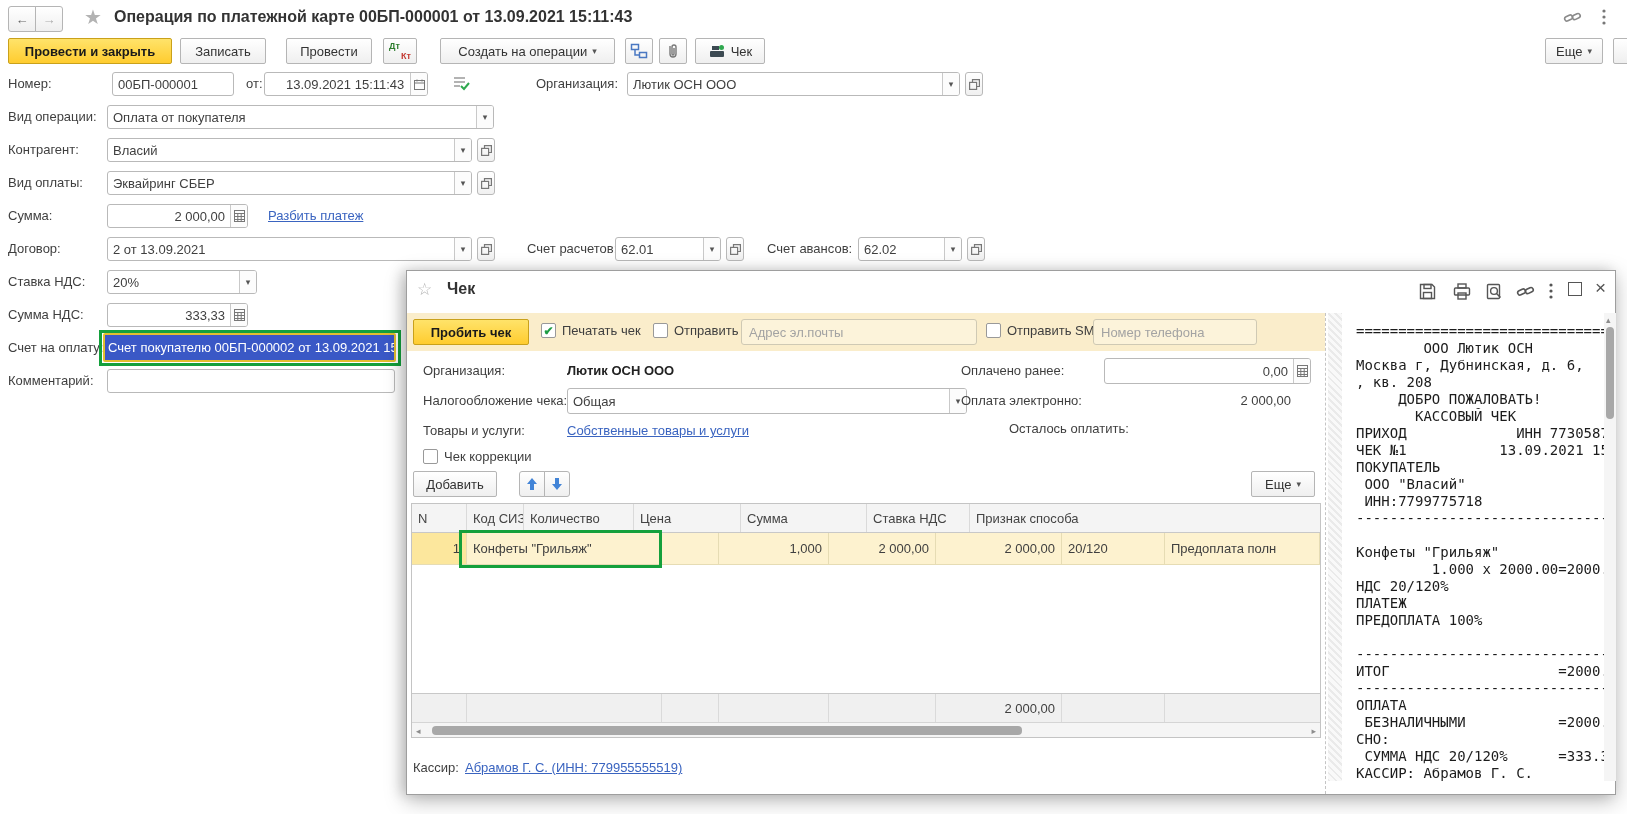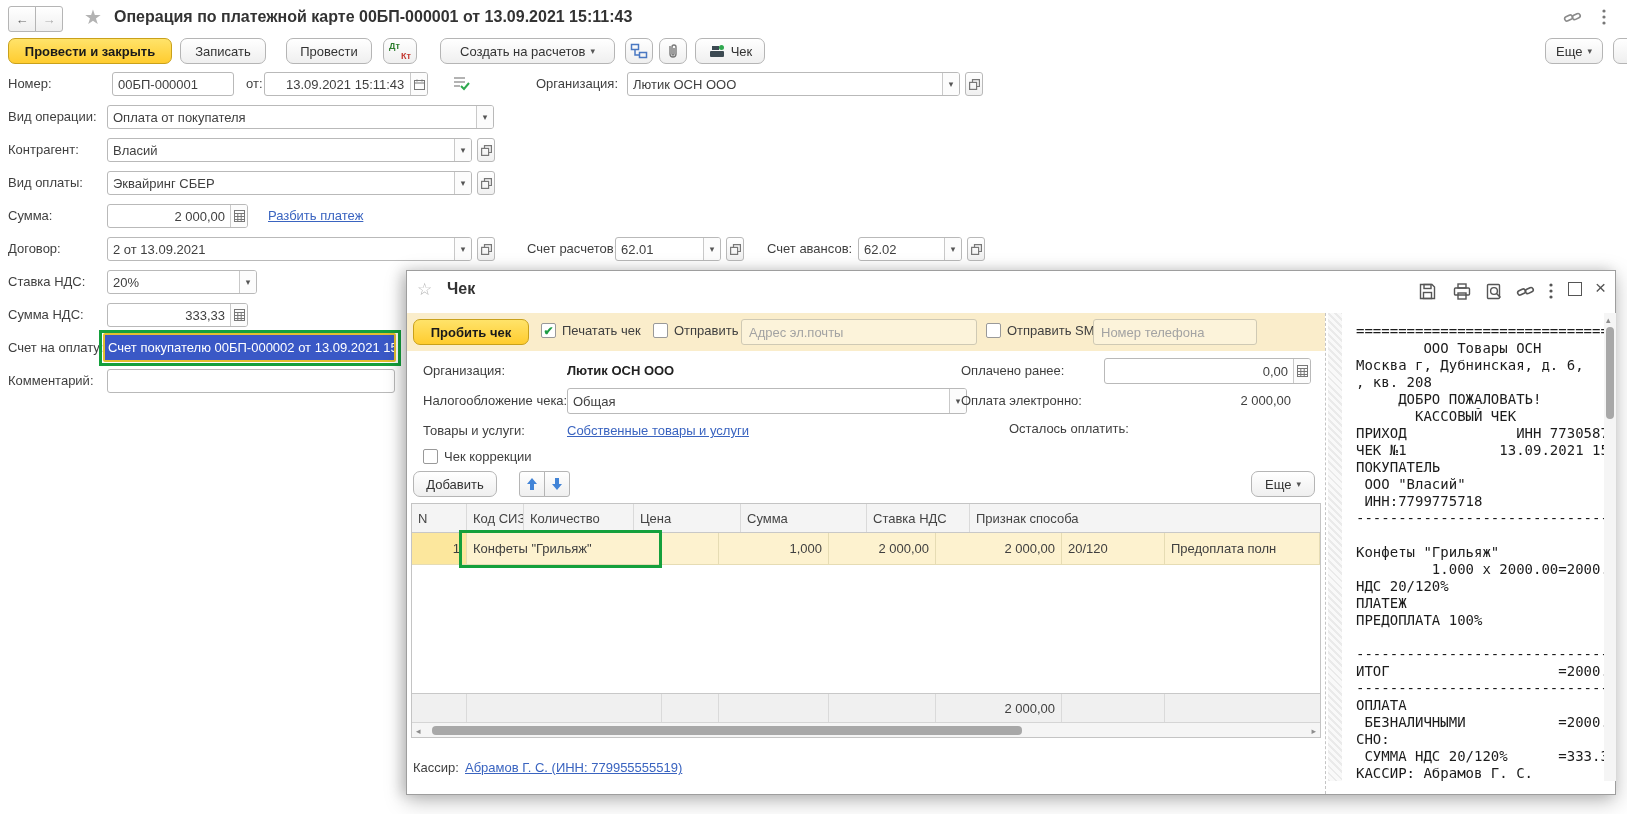--- a/index.html
+++ b/index.html
@@ -7,21 +7,21 @@
     --band-yellow:#FAEDCB; --input-disabled-yellow:#FCF3DA; --annotation-green:#14A03C;
     --selection-blue:#3A58C6; --link-blue:#3A64C0; --row-cream:#FDF2CF; --row-cream-active:#FCE79D;
     --check-green:#1F9D44;
   }
   *{margin:0;padding:0;box-sizing:border-box;}
   html,body{width:1627px;height:814px;overflow:hidden;background:#fff;
     font-family:"Liberation Sans",sans-serif;font-size:13px;color:#3F3F3F;}
   .abs{position:absolute;}
   .lb{position:absolute;font-size:13px;color:#3F3F3F;white-space:nowrap;}
   .btn{position:absolute;height:26px;display:flex;align-items:center;justify-content:center;
-    gap:5px;background:linear-gradient(#FFFFFF,#EFEFEF);border:1px solid #B5B5B5;border-radius:7px;
+    gap:5px;background:linear-gradient(#FFFFFF,#EFEFEF);border:1px solid #B5B5B5;border-radius:2px;
     font-size:13px;color:#333;padding:0 10px;cursor:default;white-space:nowrap;}
   .btn-yellow{background:linear-gradient(var(--accent-yellow-1),var(--accent-yellow-2));
     border:1px solid var(--accent-yellow-border);font-weight:600;color:#1a1a1a;}
   .fld{position:absolute;height:24px;border:1px solid #B9B9B9;border-radius:3px;background:#fff;
     display:flex;align-items:stretch;overflow:hidden;}
   .fld .txt{flex:1;padding:0 5px;white-space:nowrap;overflow:hidden;display:flex;align-items:center;}
   .fld .txt.num{justify-content:flex-end;}
   .seg{width:17px;border-left:1px solid #C9C9C9;display:flex;align-items:center;justify-content:center;
     color:#555;font-size:9px;background:#FCFCFC;}
   .sq-btn{position:absolute;width:18px;height:24px;border:1px solid #B9B9B9;border-radius:3px;
@@ -89,21 +89,21 @@
   <div class="btn btn-yellow" style="left:8px;top:38px;width:164px;">Провести и закрыть</div>
   <div class="btn" style="left:180px;top:38px;width:86px;">Записать</div>
   <div class="btn" style="left:286px;top:38px;width:86px;">Провести</div>
   <div class="btn" style="left:383px;top:38px;width:34px;padding:0;">
     <span style="position:relative;width:22px;height:20px;display:block;font-size:9px;font-weight:bold;">
       <span style="position:absolute;left:0;top:0;color:#2D7D2D;">Дт</span>
       <span style="position:absolute;right:0;bottom:0;color:#C43A33;">Кт</span>
     </span>
   </div>
   <div class="btn" style="left:440px;top:38px;width:175px;">
-    <span>Создать на расчетов</span>
+    <span>Создать на операции</span>
       <span style="font-size:9px;color:#555;">▾</span>
   </div>
   <div class="btn" style="left:625px;top:38px;width:28px;padding:0;">
     <svg width="18" height="16" viewBox="0 0 18 16">
         <g fill="none" stroke="#4A78C2" stroke-width="1.5">
           <rect x="1.5" y="1.5" width="7" height="5"></rect>
           <rect x="9.5" y="9.5" width="7" height="5"></rect>
           <path d="M5 6.5 V12 H9.5"></path>
         </g>
       </svg>
@@ -459,21 +459,21 @@
 
   <div class="green-box" style="left:52px;top:259px;width:203px;height:38px;z-index:12;"></div>
 
   <div class="lb" style="left:6px;top:489px;">Кассир:</div>
   <a class="link abs" style="left:58px;top:489px;">Абрамов Г. С. (ИНН: 779955555519)</a>
 
   <div class="abs" style="left:918px;top:42px;width:290px;height:481px;border-left:1px dashed #C4C4C4;">
     <div class="abs hatch" style="left:2px;top:0;width:14px;height:468px;"></div>
     <div class="abs" style="left:16px;top:0;width:262px;height:468px;background:#fff;overflow:hidden;padding:10px 0 0 14px;">
         <div class="rline">============================================</div>
-        <div class="rline">        ООО Товары ОСН</div>
+        <div class="rline">        ООО Лютик ОСН</div>
         <div class="rline">Москва г, Дубнинская, д. 6,</div>
         <div class="rline">, кв. 208</div>
         <div class="rline">     ДОБРО ПОЖАЛОВАТЬ!</div>
         <div class="rline">       КАССОВЫЙ ЧЕК</div>
         <div class="rline">ПРИХОД             ИНН 7730587561</div>
         <div class="rline">ЧЕК №1           13.09.2021 15:11:43</div>
         <div class="rline">ПОКУПАТЕЛЬ</div>
         <div class="rline"> ООО "Власий"</div>
         <div class="rline"> ИНН:7799775718</div>
         <div class="rline">--------------------------------------------</div>

